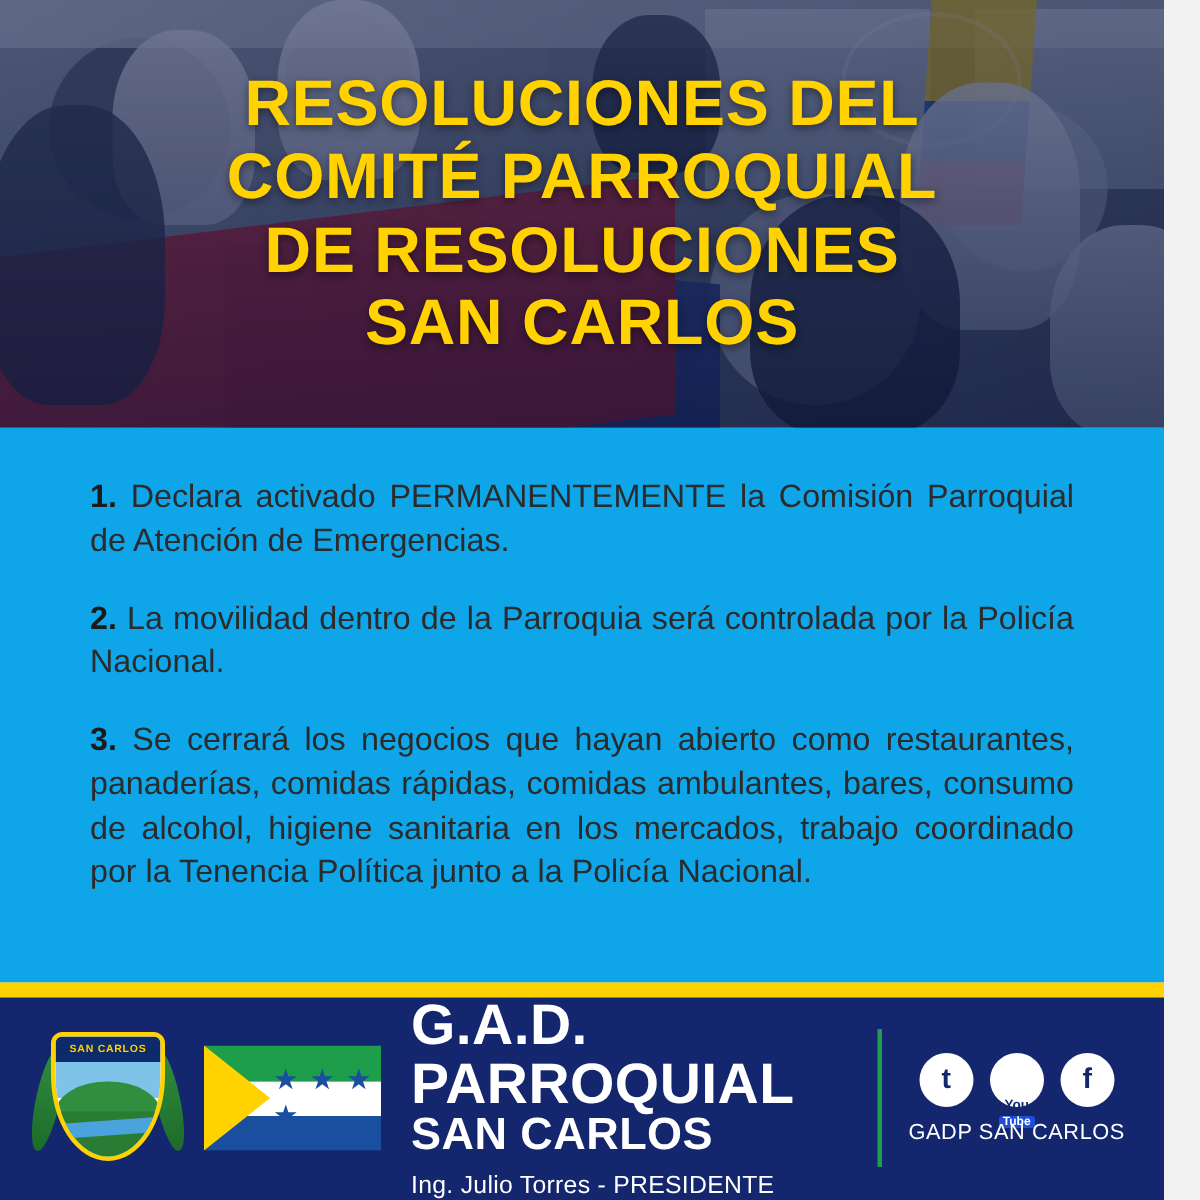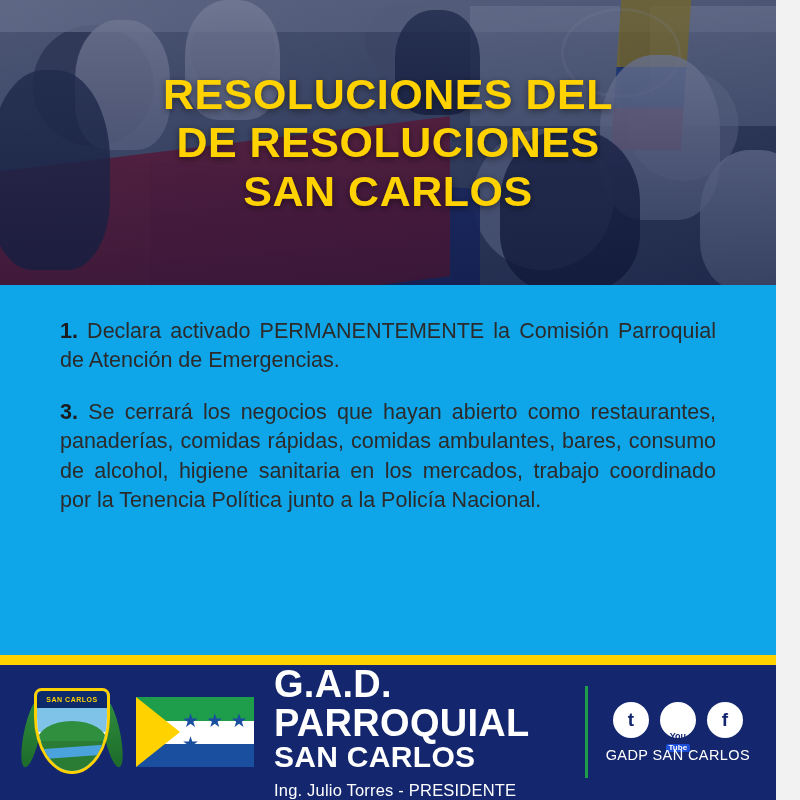--- a/index.html
+++ b/index.html
@@ -245,29 +245,34 @@
       <div class="person p2"></div>
       <div class="table2"></div>
       <div class="table"></div>
       <div class="person p1"></div>
       <div class="person p6"></div>
       <div class="person p7"></div>
     </div>
     <div class="hero-overlay"></div>
     <div class="hero-title">
       <span class="ln">RESOLUCIONES DEL</span>
+      <span class="ln">COMITÉ PARROQUIAL</span>
       <span class="ln">DE RESOLUCIONES</span>
       <span class="ln">SAN CARLOS</span>
     </div>
   </div>
 
   <div class="body">
     <p class="res-item">
       <span class="num">1.</span>
       <span>Declara activado PERMANENTEMENTE la Comisión Parroquial de Atención de Emergencias.</span>
+    </p>
+    <p class="res-item">
+      <span class="num">2.</span>
+      <span>La movilidad dentro de la Parroquia será controlada por la Policía Nacional.</span>
     </p>
     <p class="res-item">
       <span class="num">3.</span>
       <span>Se cerrará los negocios que hayan abierto como restaurantes, panaderías, comidas rápidas, comidas ambulantes, bares, consumo de alcohol, higiene sanitaria en los mercados, trabajo coordinado por la Tenencia Política junto a la Policía Nacional.</span>
     </p>
   </div>
 
   <div class="gold-bar"></div>
 
   <div class="footer">

